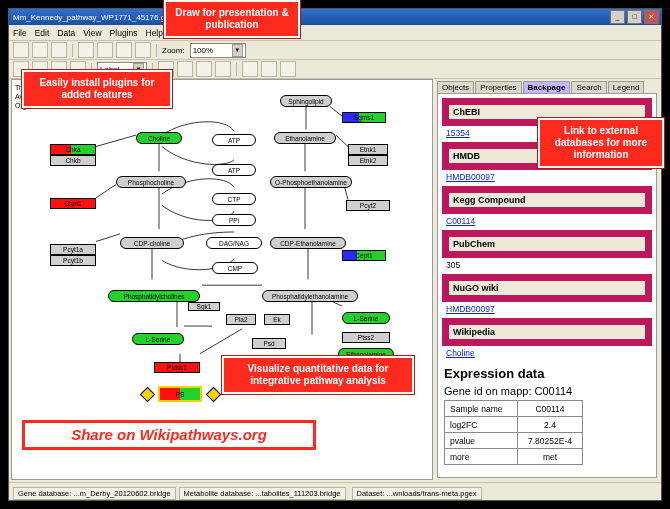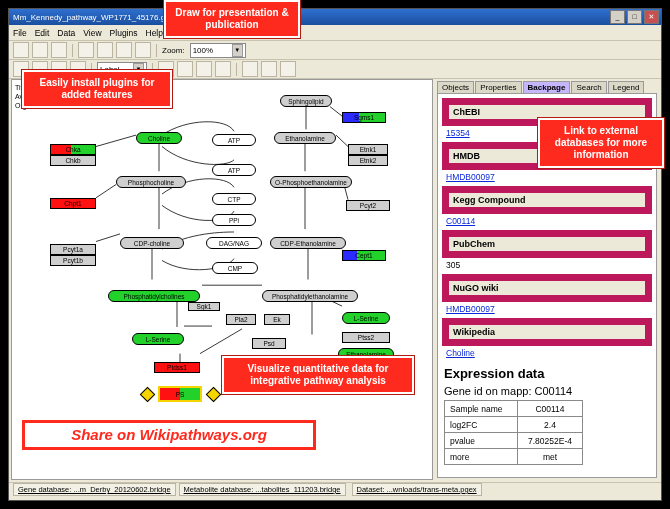--- a/index.html
+++ b/index.html
@@ -43,21 +43,21 @@
   .geneid{font-size:11px;margin:0 0 3px 6px;}
   table.exp{border-collapse:collapse;margin-left:6px;}
   table.exp td{border:1px solid #8a8a8a;font-size:8.5px;padding:1px 5px;height:13px;}
   table.exp td.k{width:62px;}
   table.exp td.v{width:54px;text-align:center;}
 
   
   .canvTitle{position:absolute;left:3px;top:3px;font-size:7px;line-height:9px;color:#000;}
 
   
-  .status{position:absolute;left:0;right:0;bottom:0;height:17px;background:#ece9d8;border-top:1px solid #c7c3ae;display:flex;align-items:flex-start;font-size:7.5px;padding:0 4px;text-decoration:underline;}
+  .status{position:absolute;left:0;right:0;bottom:0;height:17px;background:#ece9d8;border-top:1px solid #c7c3ae;display:flex;align-items:flex-end;font-size:7.5px;padding:0 4px;}
   .statcell{border:1px solid #b9b5a2;padding:1px 4px;background:#f3f1e6;}
 
   
   .node{position:absolute;box-sizing:border-box;font-size:6.5px;text-align:center;color:#000;display:flex;align-items:center;justify-content:center;border:1px solid #000;}
   .met{border-radius:9px;background:#cfcfcf;}
   .met.green{background:#22d22a;}
   .met.white{background:#fff;}
   .gene{background:#cfcfcf;}
   .gene.red{background:#ff1111;}
   svg.edges{position:absolute;left:0;top:0;width:100%;height:100%;}

